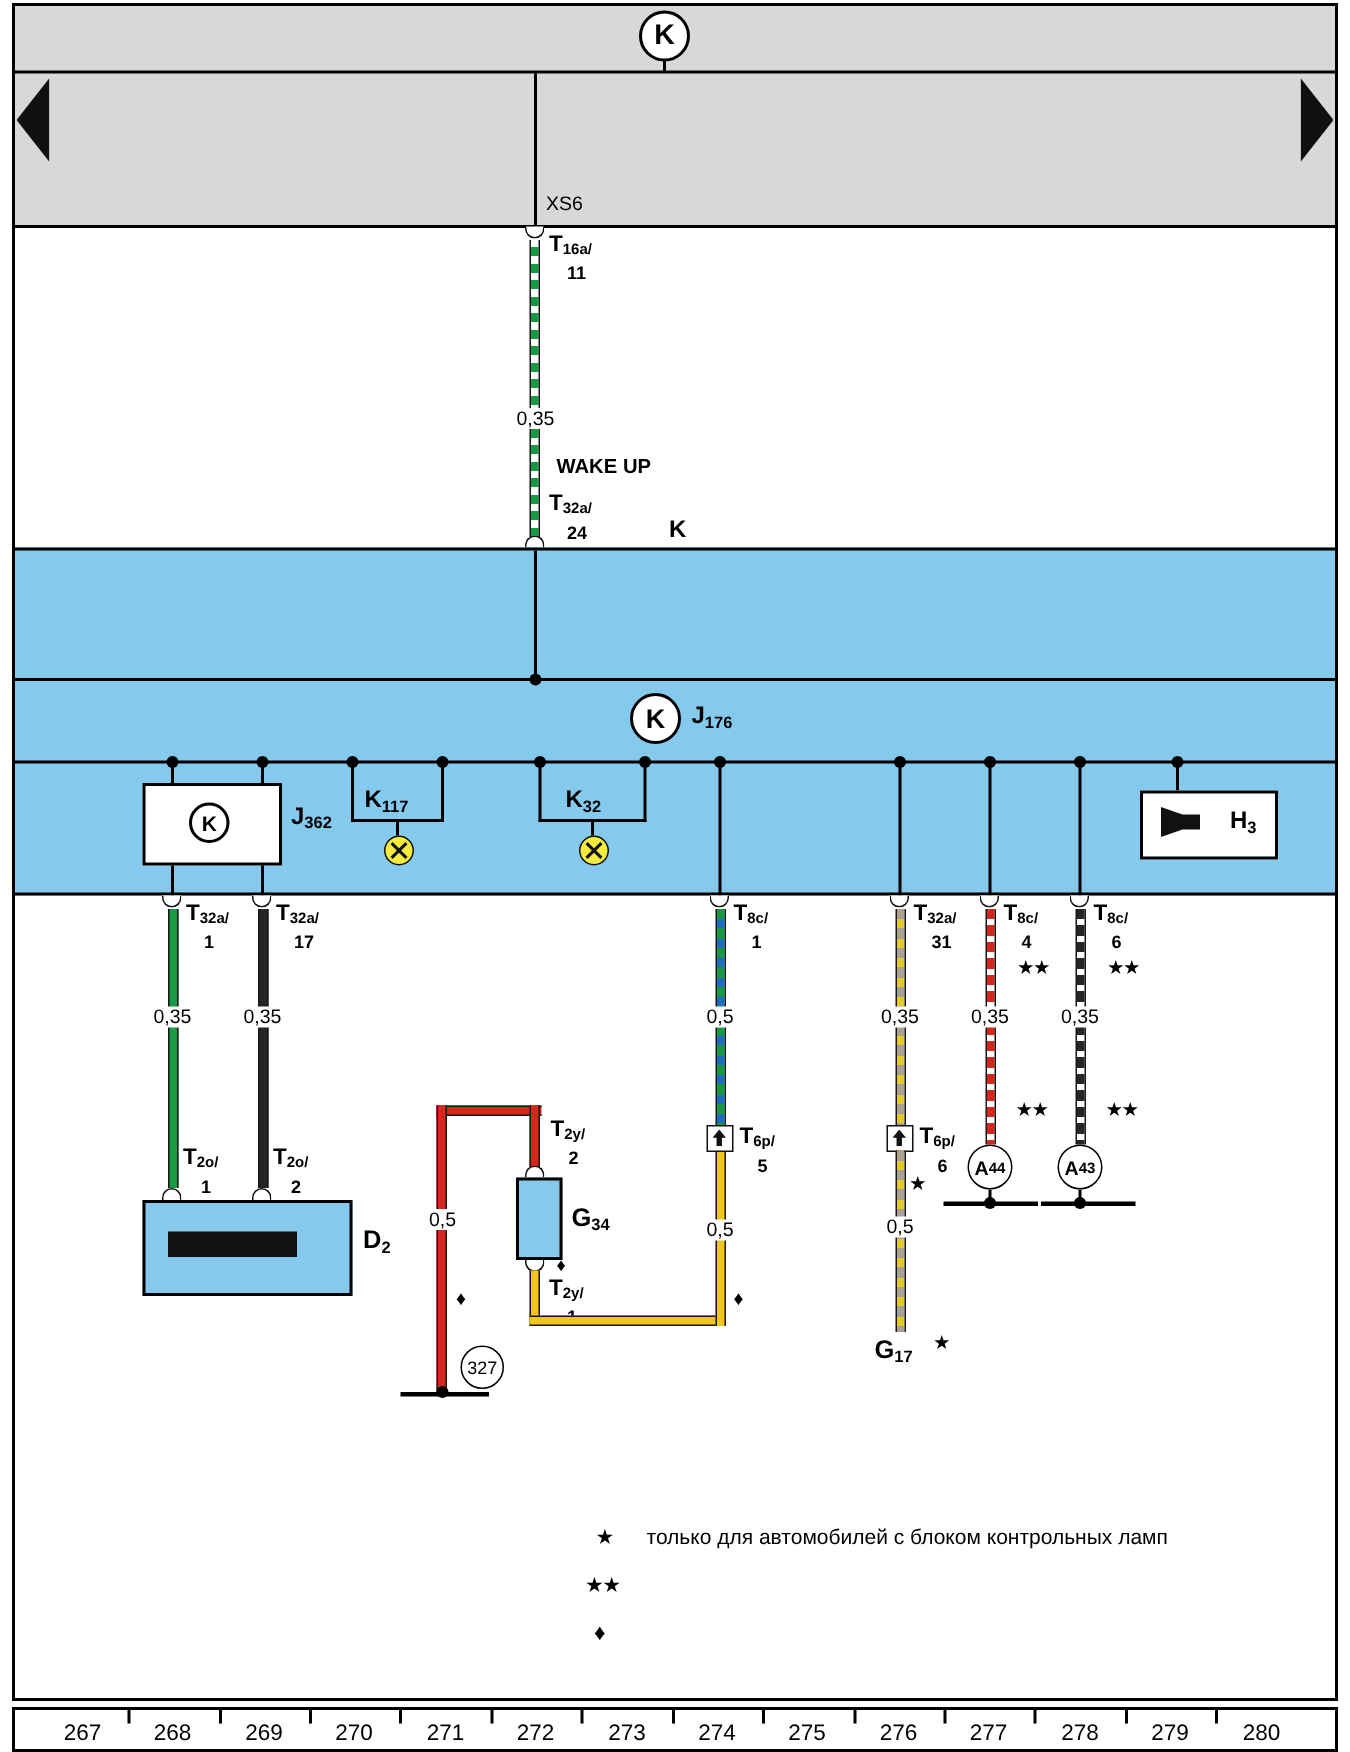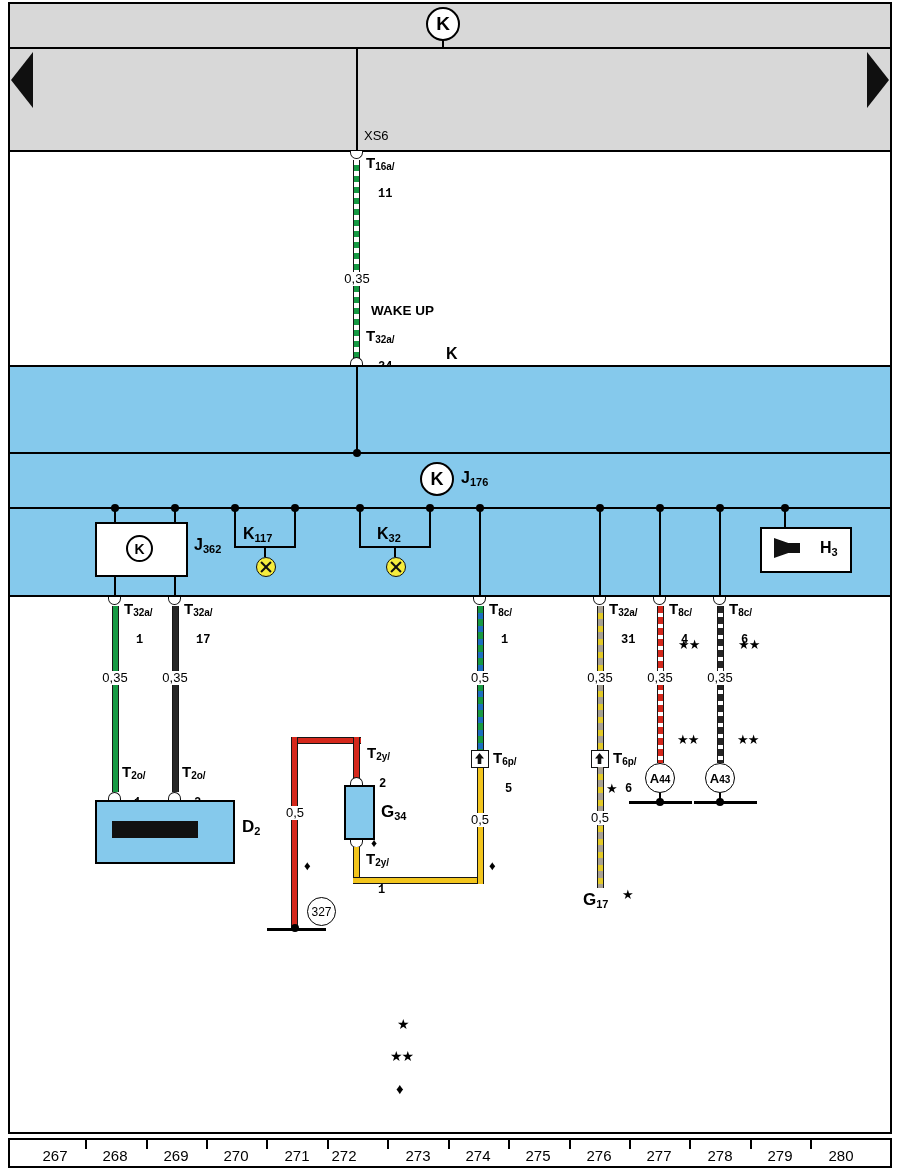--- a/index.html
+++ b/index.html
@@ -51,21 +51,21 @@
   .lbl{position:absolute;font-size:13px;line-height:1.1;}
   .b{font-weight:bold;}
   .wul{position:absolute;font-weight:bold;font-size:13.5px;text-align:center;}
   .clabel{position:absolute;font-weight:bold;font-size:16px;line-height:1;}
   .big{font-size:17px;}
   .csub{font-size:11px;position:relative;top:3px;}
   .csub2{font-size:10px;position:relative;top:2px;font-weight:bold;text-align:right;}
   .tlabel{position:absolute;line-height:1.05;font-weight:bold;}
   .tl-t{font-size:15px;}
   .tl-c{font-size:10px;position:relative;top:2px;}
-  .tl-p{display:block;font-size:12px;margin-left:12px;margin-top:16px;font-family:Liberation Mono, monospace;}
+  .tl-p{display:block;font-size:12px;margin-left:12px;margin-top:4px;}
   .gl{position:absolute;font-size:13px;background:#fff;padding:0 2px;transform:translateX(-50%);line-height:1.1;}
   .mark{position:absolute;font-size:13px;letter-spacing:-1px;line-height:1;}
   .dmk{position:absolute;font-size:13px;line-height:1;}
   .legend-sym{position:absolute;font-size:14px;letter-spacing:-1px;}
   .legend-txt{position:absolute;font-size:14px;}
   .strip{position:absolute;left:8px;top:1138px;width:884px;height:30px;border:2px solid #000;box-sizing:border-box;background:#fff;}
   .tick{position:absolute;top:0;width:2px;height:9px;background:#000;}
   .tnum{position:absolute;top:7px;transform:translateX(-50%);font-size:15px;}
 </style>
 </head>
@@ -288,20 +288,21 @@
       <span class="csub2">43</span>
     </div>
   <div class="vl" style="left:659px;top:793px;height:9px;"></div>
   <div class="vl" style="left:719px;top:793px;height:9px;"></div>
   <div class="gbar" style="left:629px;top:801px;width:63px;"></div>
   <div class="gbar" style="left:694px;top:801px;width:63px;"></div>
   <div class="dot" style="left:656px;top:798px;"></div>
   <div class="dot" style="left:716px;top:798px;"></div>
 
   <span class="legend-sym" style="left:397px;top:1016px;">★</span>
+  <span class="legend-txt" style="left:431px;top:1016px;">только для автомобилей с блоком контрольных ламп</span>
   <span class="legend-sym" style="left:390px;top:1048px;">★★</span>
   <span class="legend-sym" style="left:396px;top:1080px;font-size:15px;">♦</span>
 
   <div class="strip">
     <div class="tick" style="left:75px;"></div>
     <div class="tick" style="left:136px;"></div>
     <div class="tick" style="left:196px;"></div>
     <div class="tick" style="left:256px;"></div>
     <div class="tick" style="left:317px;"></div>
     <div class="tick" style="left:377px;"></div>
@@ -310,21 +311,21 @@
     <div class="tick" style="left:559px;"></div>
     <div class="tick" style="left:619px;"></div>
     <div class="tick" style="left:679px;"></div>
     <div class="tick" style="left:740px;"></div>
     <div class="tick" style="left:800px;"></div>
     <span class="tnum" style="left:45px;">267</span>
     <span class="tnum" style="left:105px;">268</span>
     <span class="tnum" style="left:166px;">269</span>
     <span class="tnum" style="left:226px;">270</span>
     <span class="tnum" style="left:287px;">271</span>
-    <span class="tnum" style="left:334px;">272</span>
+    <span class="tnum" style="left:347px;">272</span>
     <span class="tnum" style="left:408px;">273</span>
     <span class="tnum" style="left:468px;">274</span>
     <span class="tnum" style="left:528px;">275</span>
     <span class="tnum" style="left:589px;">276</span>
     <span class="tnum" style="left:649px;">277</span>
     <span class="tnum" style="left:710px;">278</span>
     <span class="tnum" style="left:770px;">279</span>
     <span class="tnum" style="left:831px;">280</span>
   </div>
 

